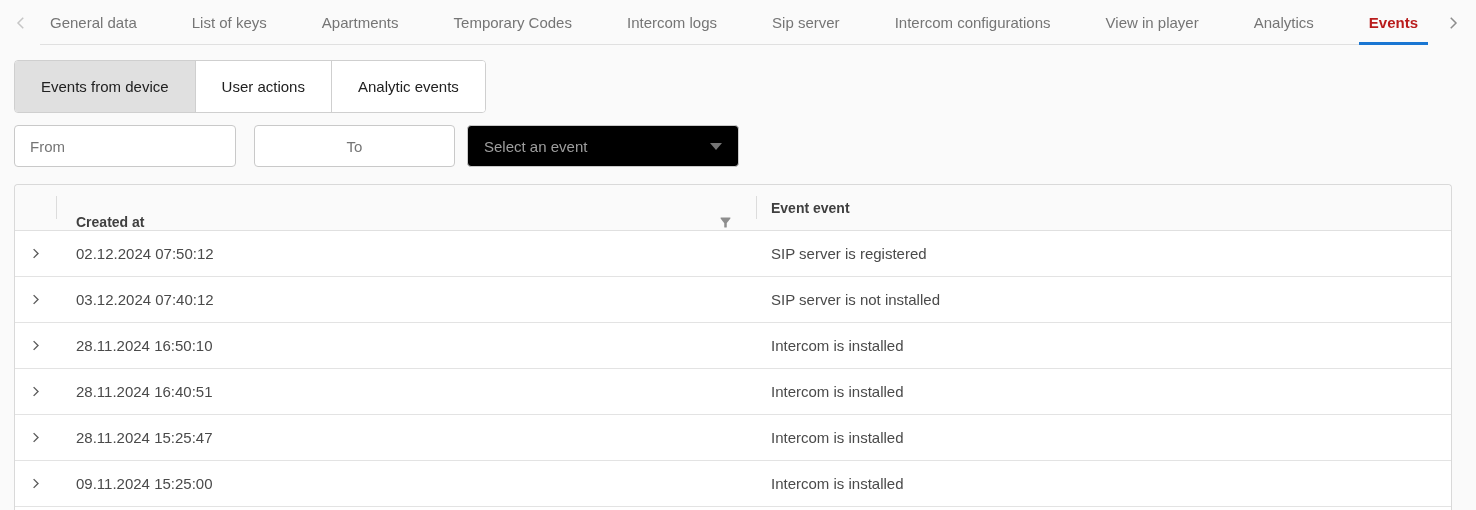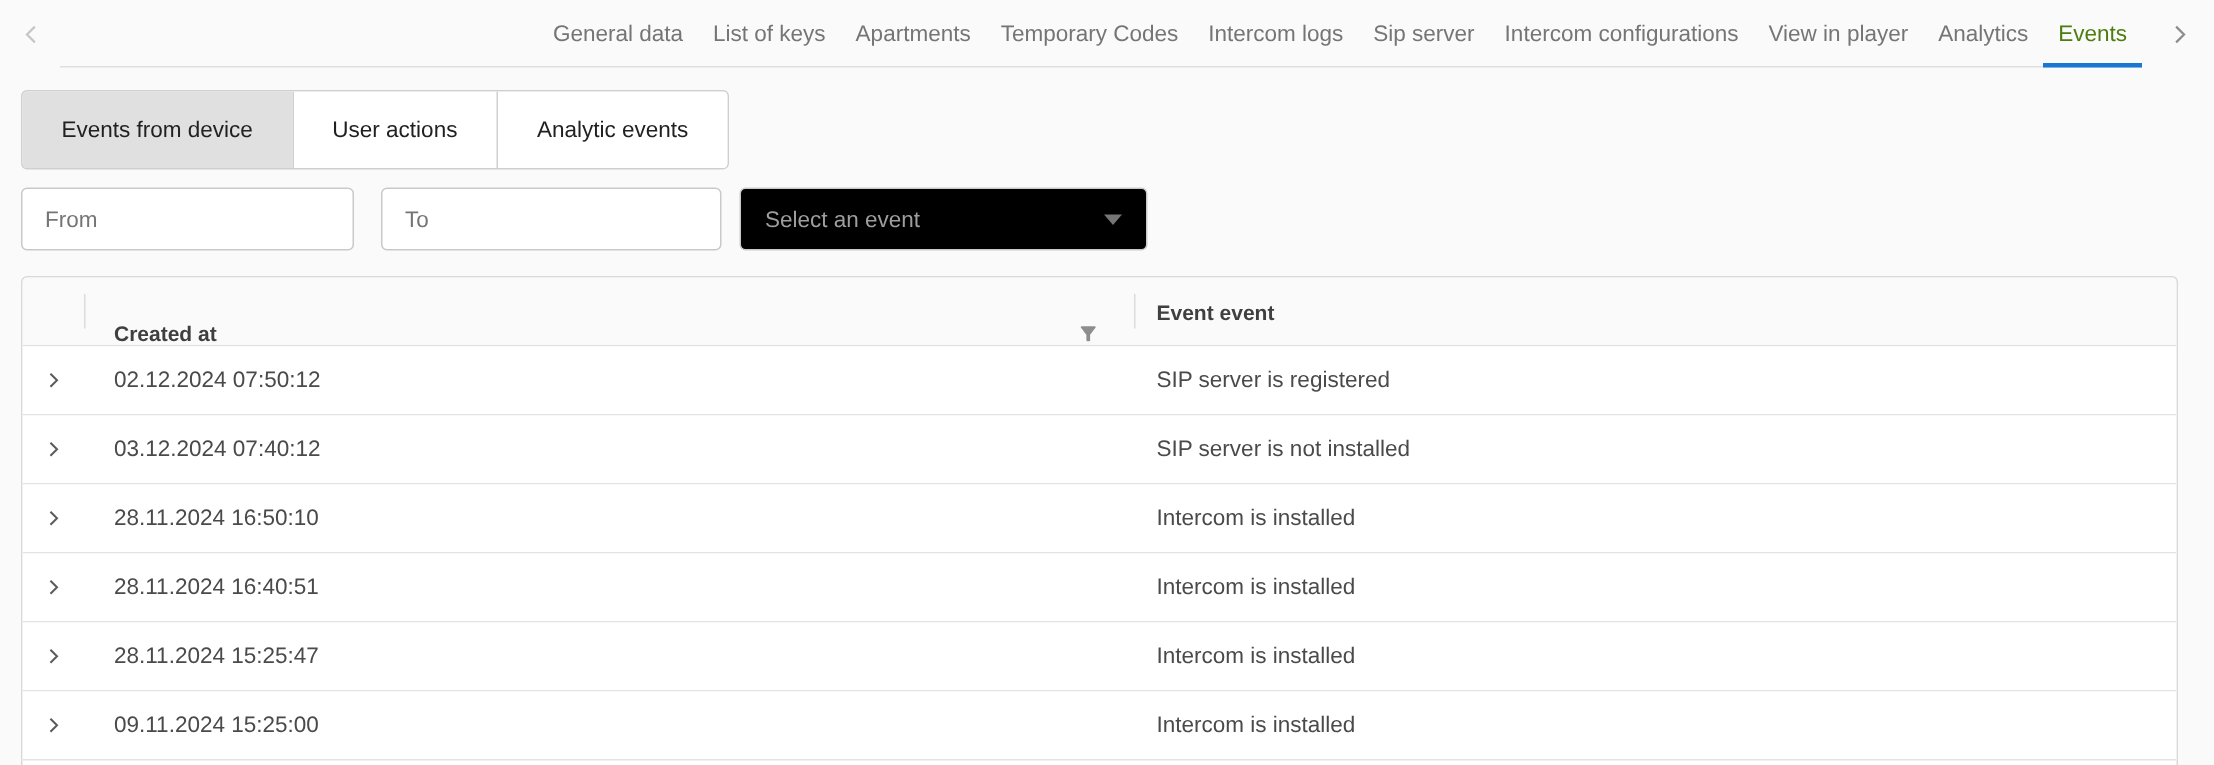--- a/index.html
+++ b/index.html
@@ -7,30 +7,30 @@
   body {
     width:1476px; height:510px; overflow:hidden;
     background:#fafafa;
     font-family:"Liberation Sans", sans-serif;
     color:#484848;
   }
 
   
   .topnav { position:relative; height:46px; }
   .topnav-tabs {
-    display:flex; justify-content:flex-end; align-items:stretch;
+    display:flex; justify-content:space-between; align-items:stretch;
     margin:0 48px 0 40px; height:45px;
     border-bottom:1px solid #e0e0e0;
   }
   .nav-tab {
     position:relative; display:flex; align-items:center;
     padding:0 10px; font-size:15px; color:#757575;
     white-space:nowrap; cursor:pointer;
   }
-  .nav-tab.active { color:#4d7c0f; }
+  .nav-tab.active { color:#b91c1c;font-weight:bold; }
   .nav-tab.active::after {
     content:""; position:absolute; left:0; right:0; bottom:-1px;
     height:3px; background:#1976d2;
   }
   .nav-scroll {
     position:absolute; top:0; height:45px; display:flex; align-items:center;
     cursor:pointer; background:none; border:none; padding:0;
   }
   .nav-scroll.left  { left:12px; }
   .nav-scroll.right { right:14px; }
@@ -52,21 +52,21 @@
 
   
   .filters { display:flex; align-items:center; margin:12px 0 0 14px; }
   .filters input {
     height:42px; border:1px solid #c9c9c9; border-radius:4px;
     padding:0 15px; font-size:15px; color:#333; background:#fff;
     font-family:"Liberation Sans", sans-serif; outline:none;
   }
   .filters input::placeholder { color:#757575; opacity:1; }
   .input-from { width:222px; }
-  .input-to   { width:227px; margin-left:18px; }
+  .input-to   { width:201px; margin-left:18px;text-align:center; }
   .event-select {
     width:272px; height:42px; margin-left:12px;
     border:1px solid #c9c9c9; border-radius:4px; background:#000000;
     display:flex; align-items:center; justify-content:space-between;
     padding:0 16px; cursor:pointer;
   }
   .event-select .sel-text { font-size:15px; color:#9e9e9e; }
   .arrow-down {
     width:0; height:0;
     border-left:6px solid transparent; border-right:6px solid transparent;

